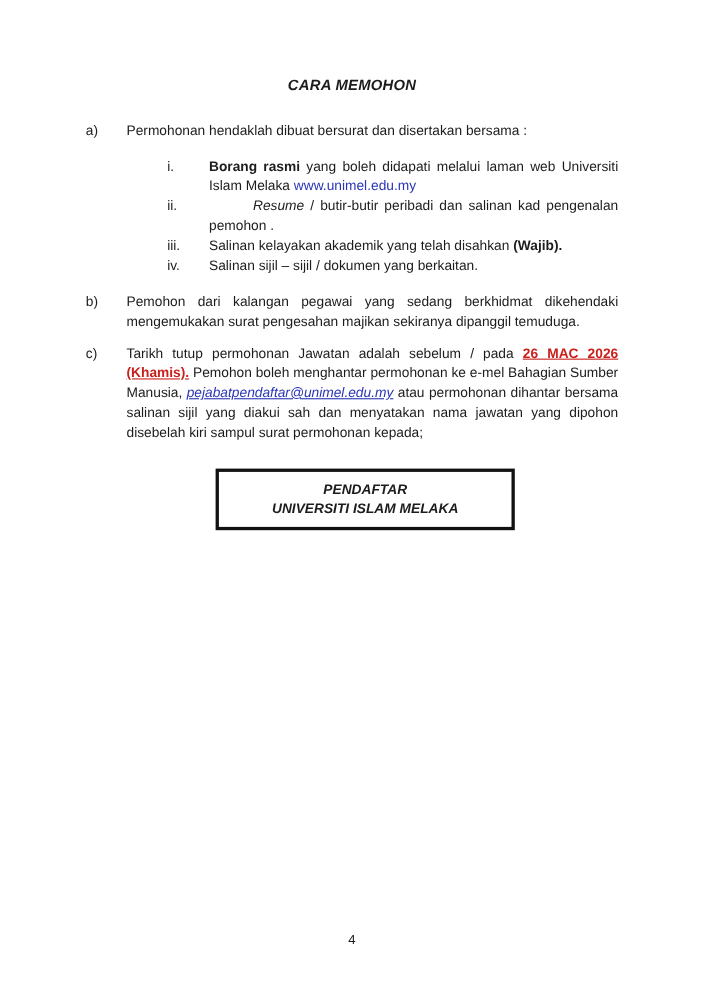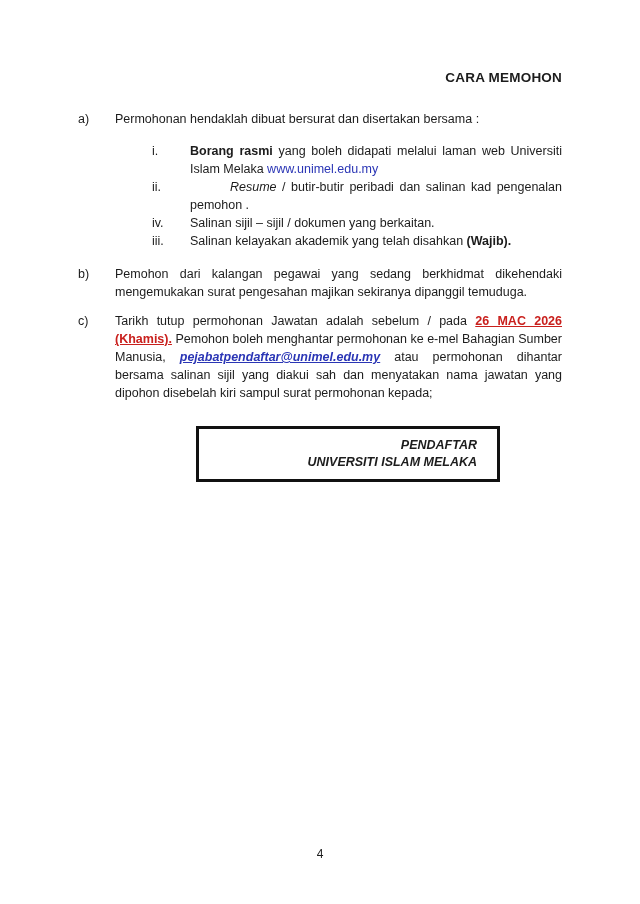--- a/index.html
+++ b/index.html
@@ -13,45 +13,46 @@
     background:#ffffff;
     font-family:"Liberation Sans", sans-serif;
     font-size:12.5px;
     line-height:18px;
     color:var(--text);
     position:relative;
     overflow:hidden;
   }
   .page{padding:70px 78px 0 78px;}
   .title{
-    text-align:right;
+    text-align:center;
     font-weight:bold;
+    font-style:italic;
     font-size:13.5px;
     line-height:15px;
     margin-bottom:25px;
     letter-spacing:.2px;
   }
   .item{position:relative;padding-left:37px;text-align:justify;}
   .item-label{position:absolute;left:0;top:0;}
   .sub-list{margin-top:14px;margin-bottom:15px;}
   .sub-item{position:relative;padding-left:75px;text-align:justify;}
   .sub-item .numeral{position:absolute;left:37px;top:0;}
   .item-b{margin-bottom:11px;}
   .item-c{margin-bottom:24px;}
   .bold{font-weight:bold;}
   .italic{font-style:italic;margin-left:40px;}
   .link{color:var(--link-blue);cursor:pointer;}
-  .email{color:var(--link-blue);text-decoration:underline;font-style:italic;cursor:pointer;font-weight:bold;}
+  .email{color:var(--link-blue);text-decoration:underline;font-style:italic;cursor:pointer;}
   .deadline{color:var(--deadline-red);font-weight:bold;text-decoration:underline;}
   .address-box{
     width:258px;
     margin-left:118px;
     border:3px solid #111;
-    padding:8px 20px;
-    text-align:right;
+    padding:8px 4px;
+    text-align:center;
     font-weight:bold;
     font-style:italic;
     font-size:12.5px;
     line-height:17px;
   }
   .page-number{
     position:absolute;
     left:0;right:0;
     top:845px;
     text-align:center;
@@ -72,26 +73,26 @@
     <div class="sub-list">
       <div class="sub-item">
         <span class="numeral">i.</span>
         <span class="bold">Borang rasmi</span><span> yang boleh didapati melalui laman web Universiti Islam Melaka </span><span class="link">www.unimel.edu.my</span>
       </div>
       <div class="sub-item">
         <span class="numeral">ii.</span>
         <span class="italic">Resume</span><span> / butir-butir peribadi dan salinan kad pengenalan pemohon .</span>
       </div>
       <div class="sub-item">
+        <span class="numeral">iii.</span>
+        <span>Salinan kelayakan akademik yang telah disahkan </span><span class="bold">(Wajib).</span>
+      </div>
+      <div class="sub-item">
         <span class="numeral">iv.</span>
         <span>Salinan sijil – sijil / dokumen yang berkaitan.</span>
-      </div>
-      <div class="sub-item">
-        <span class="numeral">iii.</span>
-        <span>Salinan kelayakan akademik yang telah disahkan </span><span class="bold">(Wajib).</span>
       </div>
     </div>
   </div>
 
   <div class="item item-b">
     <span class="item-label">b)</span>
     <span>Pemohon dari kalangan pegawai yang sedang berkhidmat dikehendaki mengemukakan surat pengesahan majikan sekiranya dipanggil temuduga.</span>
   </div>
 
   <div class="item item-c">

